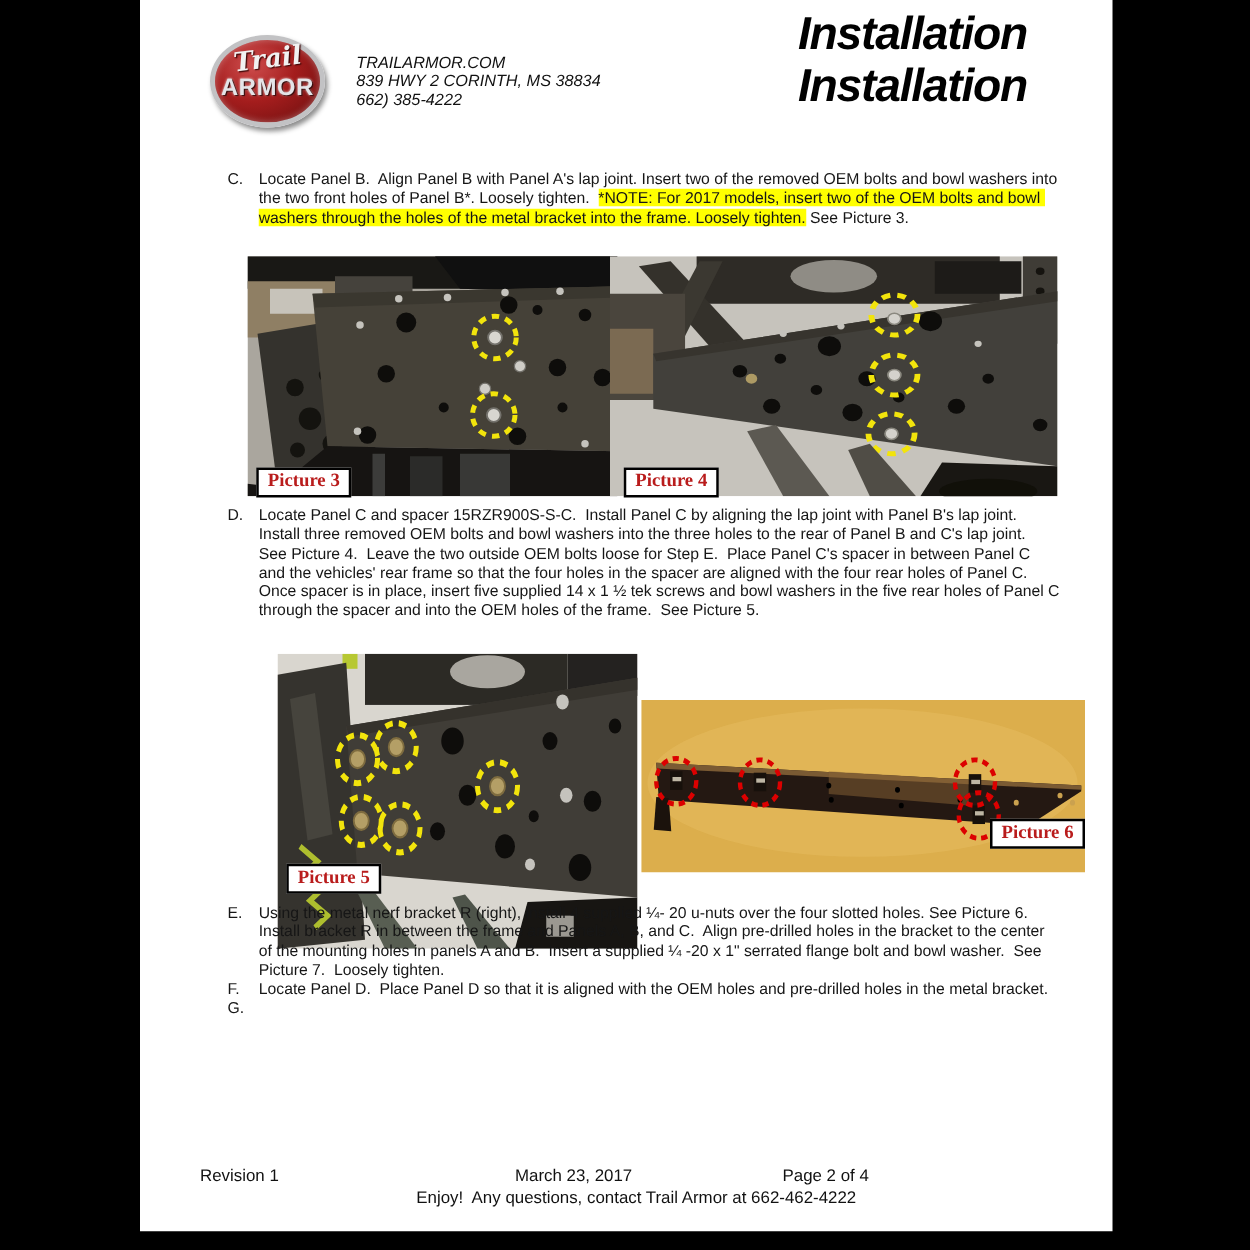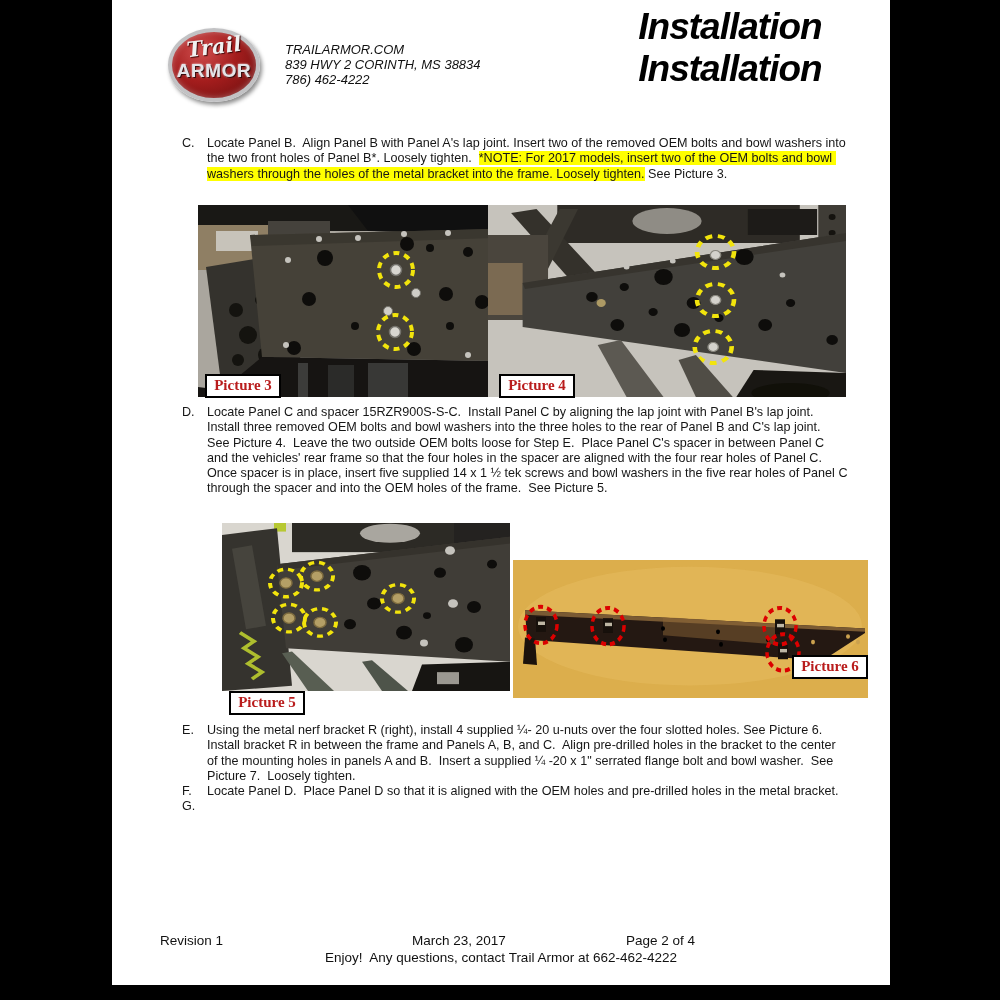--- a/index.html
+++ b/index.html
@@ -59,21 +59,21 @@
 
   <div class="logo">
     <div class="logo-oval"></div>
     <div class="logo-script">Trail</div>
     <div class="logo-armor">ARMOR</div>
   </div>
 
   <div class="addr">
     <div>TRAILARMOR.COM</div>
     <div>839 HWY 2 CORINTH, MS 38834</div>
-    <div>786) 462-4222</div>
+    <div>662) 385-4222</div>
   </div>
 
   <div class="doc-title">
     <div>Installation</div>
     <div>Installation</div>
   </div>
 
   <div class="step-block" style="top:136px;">
     <div class="step">
       <span class="lbl">C.</span>
@@ -191,21 +191,21 @@
     <div class="pic-label" style="left:11px;top:169px;width:72px;">Picture 4</div>
   </div>
 
   <div class="step-block" style="top:405px;">
     <div class="step">
       <span class="lbl">D.</span>
       <span class="txt">Locate Panel C and spacer 15RZR900S-S-C.  Install Panel C by aligning the lap joint with Panel B's lap joint.  Install three removed OEM bolts and bowl washers into the three holes to the rear of Panel B and C's lap joint.  See Picture 4.  Leave the two outside OEM bolts loose for Step E.  Place Panel C's spacer in between Panel C and the vehicles' rear frame so that the four holes in the spacer are aligned with the four rear holes of Panel C.  Once spacer is in place, insert five supplied 14 x 1 ½ tek screws and bowl washers in the five rear holes of Panel C through the spacer and into the OEM holes of the frame.  See Picture 5.</span>
     </div>
   </div>
 
-  <div class="fig" style="left:110px;top:523px;width:288px;height:168px;">
+  <div class="fig" style="left:110px;top:523px;width:288px;height:236px;">
     <svg viewBox="0 0 288 196" preserveAspectRatio="none">
       <rect width="288" height="196" fill="#d9d6cf"></rect>
       <rect x="70" y="0" width="162" height="34" fill="#2c2a25"></rect>
       <ellipse cx="168" cy="12" rx="30" ry="11" fill="#a9a69f"></ellipse>
       <rect x="232" y="0" width="56" height="28" fill="#242220"></rect>
       <rect x="52" y="0" width="12" height="10" fill="#b7c832"></rect>
       <g>
         <polygon points="0,14 55,6 70,190 0,196" fill="#35332e"></polygon>
         <polygon points="10,30 30,26 44,120 24,124" fill="#46443d"></polygon>
         <path d="M18,128 l14,10 l-10,8 l14,10 l-10,8 l14,10 l-10,8" stroke="#aebe2e" stroke-width="4" fill="none"></path>
@@ -296,15 +296,15 @@
       <span class="txt">Locate Panel D.  Place Panel D so that it is aligned with the OEM holes and pre-drilled holes in the metal bracket.</span>
     </div>
     <div class="step">
       <span class="lbl">G.</span>
     </div>
   </div>
 
   <div class="footer-item" style="left:48px;top:933px;">Revision 1</div>
   <div class="footer-item" style="left:265px;top:933px;margin-left:35px;">March 23, 2017</div>
   <div class="footer-item" style="left:514px;top:933px;">Page 2 of 4</div>
-  <div class="footer-note" style="top:950px;">Enjoy!  Any questions, contact Trail Armor at 662-462-4222</div>
+  <div class="footer-note" style="top:950px;margin-left:8px;">Enjoy!  Any questions, contact Trail Armor at 662-462-4222</div>
 
 </div>
 
 </body></html>

